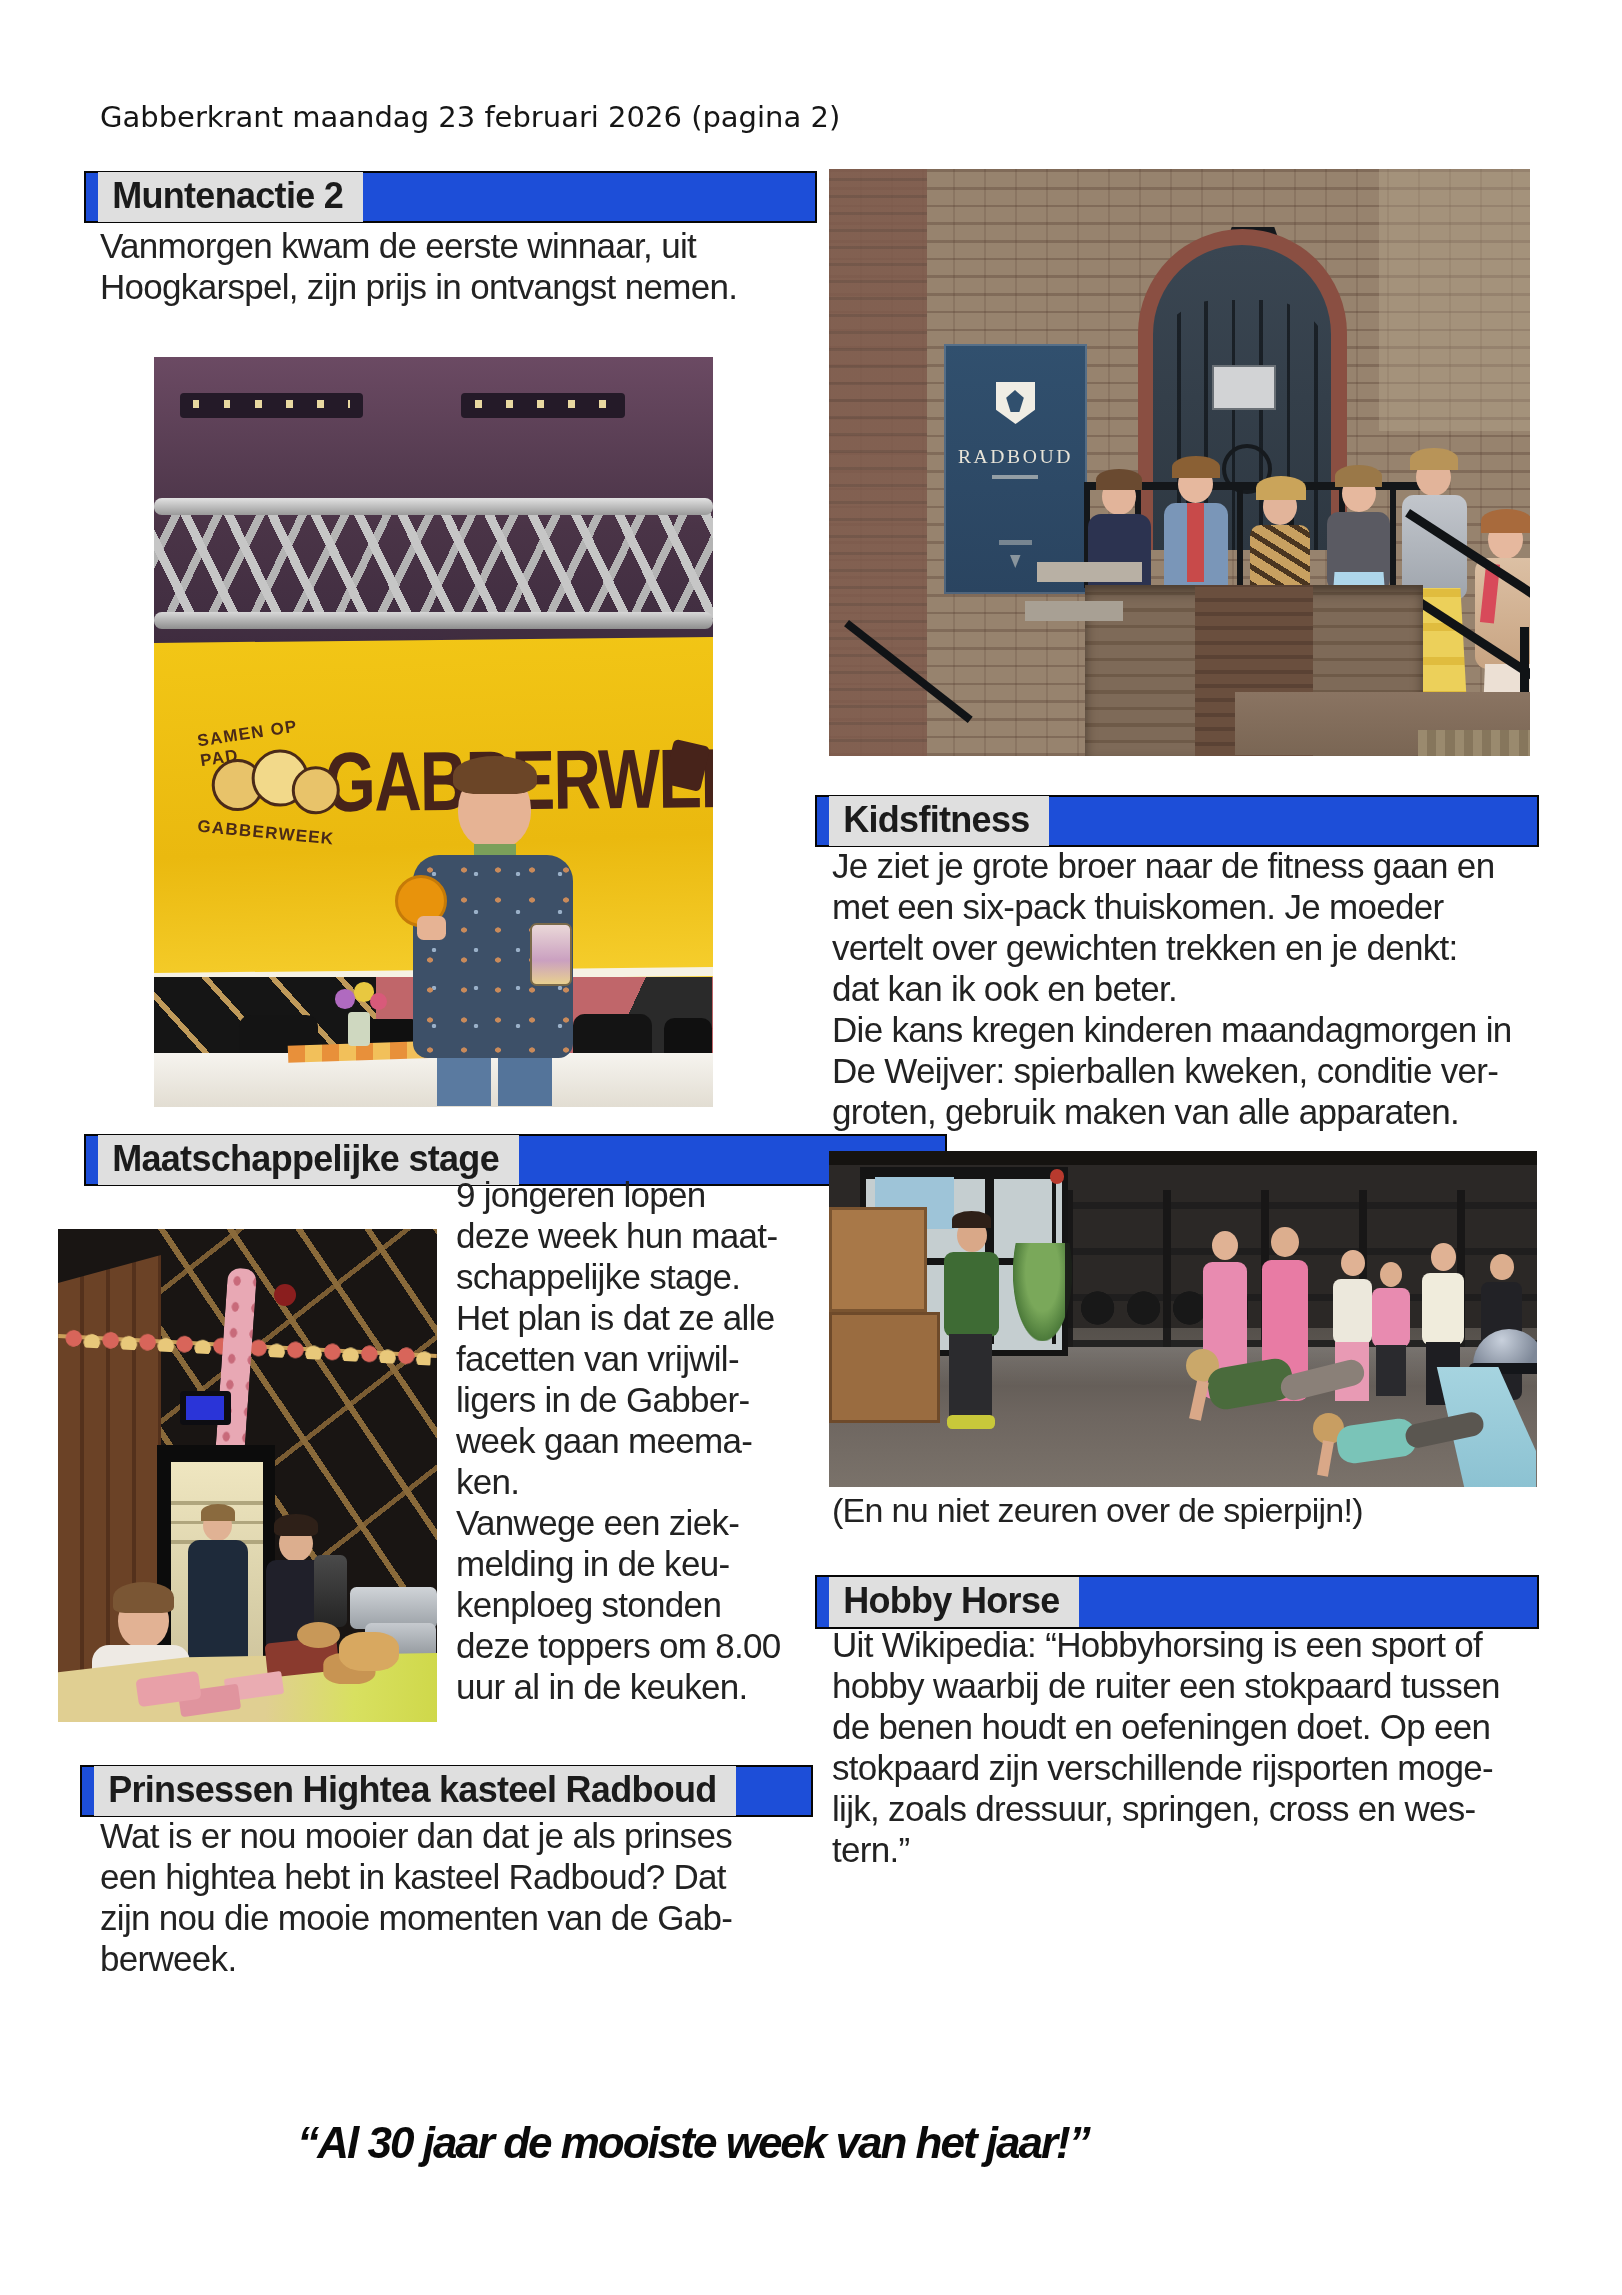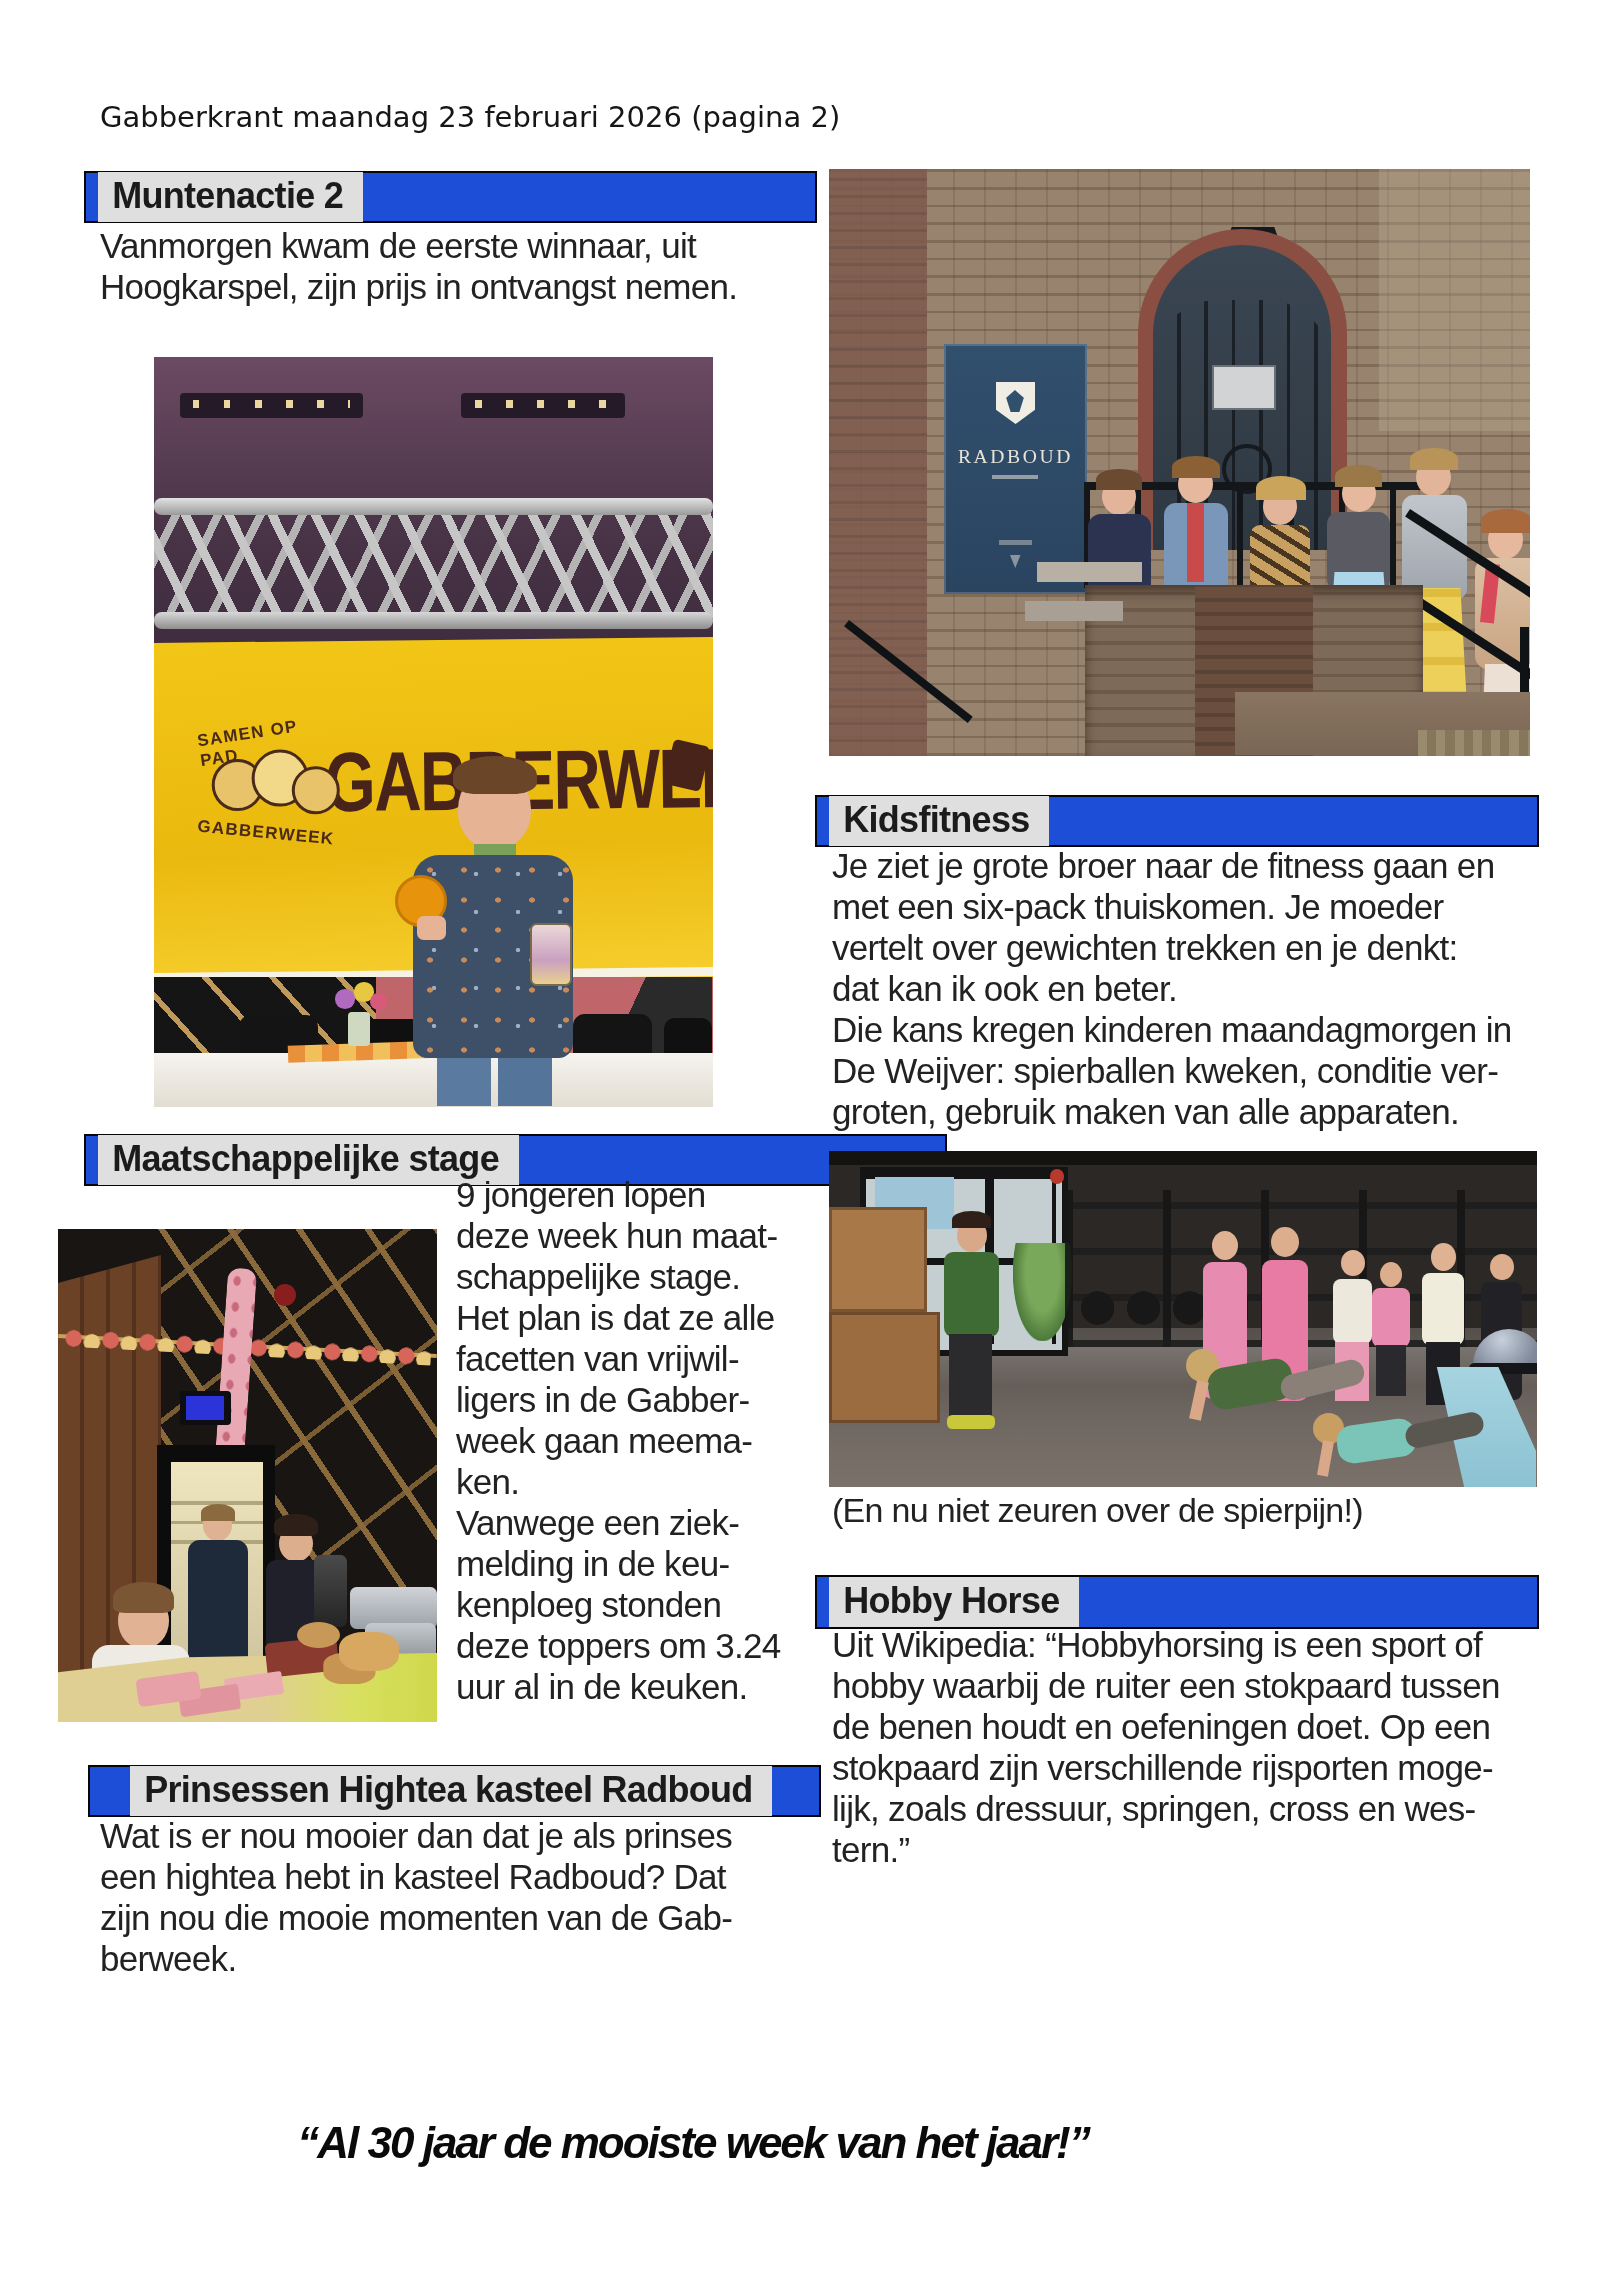--- a/index.html
+++ b/index.html
@@ -96,21 +96,21 @@
 deze week hun maat-
 schappelijke stage.
 Het plan is dat ze alle
 facetten van vrijwil-
 ligers in de Gabber-
 week gaan meema-
 ken.
 Vanwege een ziek-
 melding in de keu-
 kenploeg stonden
-deze toppers om 3.24
+deze toppers om 8.00
 uur al in de keuken.</div>
 
   <div class="photo" style="left:58px;top:1229px;width:379px;height:493px;background:#191513;">
 
     <div class="p" style="left:79px;top:0;width:300px;height:366px;background:repeating-linear-gradient(56deg,transparent 0 51px,#8a6a3a 51px 57px),repeating-linear-gradient(-38deg,transparent 0 98px,#7a5c32 98px 103px);"></div>
 
     <div class="p" style="left:0;top:26px;width:103px;height:467px;background:repeating-linear-gradient(90deg,#6b4226 0 22px,#54311c 22px 26px);clip-path:polygon(0 6%,100% 0,100% 100%,0 100%);"></div>
 
     <div class="p" style="left:0;top:115px;width:379px;height:3.9px;background:#caa05a;transform:rotate(3deg);"></div>
     <div class="p" style="left:6.5px;top:110px;width:366px;height:17px;background:radial-gradient(circle 7.2px at 8.5px 8.5px,#d8655a 7.9px,transparent 8.5px) 0 0/37px 17px repeat-x,radial-gradient(circle 7.2px at 8.5px 8.5px,#e8c87a 7.9px,transparent 8.5px) 18.3px 2.6px/37px 17px repeat-x;transform:rotate(3deg);"></div>
@@ -142,21 +142,21 @@
     <div class="p" style="left:34px;top:416px;width:98px;height:77px;border-radius:17px 17px 0 0;background:#eeeae4;"></div>
     <div class="p" style="left:98px;top:451px;width:39px;height:26px;border-radius:7.9px;background:#d8b070;"></div>
 
     <div class="p" style="left:0;top:424px;width:379px;height:69px;background:linear-gradient(93deg,#e0cf92 55%,#d8e060 78%,#cfd84a);clip-path:polygon(0 28%,34% 6%,100% 0,100% 100%,0 100%);"></div>
     <div class="p" style="left:208px;top:411px;width:72px;height:34px;background:#8a3a2e;transform:rotate(-6deg);border-radius:5.2px;"></div>
     <div class="p" style="left:239px;top:393px;width:43px;height:26px;border-radius:50%;background:#c89858;"></div>
     <div class="p" style="left:281px;top:403px;width:60px;height:39px;border-radius:40%;background:#d8a860;box-shadow:-19.6px 17px 0 -3.9px #c89452;"></div>
     <div class="p" style="left:79px;top:446px;width:63px;height:27.5px;border-radius:5.2px;background:#e8a0a8;transform:rotate(-8deg);box-shadow:39px 17px 0 -1.3px #e0949e,85px 9.2px 0 -2.6px #eaacb2;"></div>
   </div>
 
-  <div class="hdrbox" style="left:88px;top:1765px;width:733px;height:52px;padding-left:28px;">
+  <div class="hdrbox" style="left:80px;top:1765px;width:733px;height:52px;">
     <span class="hl">Prinsessen Hightea kasteel Radboud</span>
   </div>
   <div class="body-text" style="left:100px;top:1815px;">Wat is er nou mooier dan dat je als prinses
 een hightea hebt in kasteel Radboud? Dat
 zijn nou die mooie momenten van de Gab-
 berweek.</div>
 
   <div class="photo" style="left:829px;top:169px;width:701px;height:587px;background:#97836e;">
 
     <div class="p" style="left:0;top:0;width:701px;height:587px;background:repeating-linear-gradient(0deg,rgba(70,45,35,0.28) 0 2.6px,transparent 2.6px 17.7px),repeating-linear-gradient(90deg,rgba(70,45,35,0.16) 0 2px,transparent 2px 31px);"></div>

